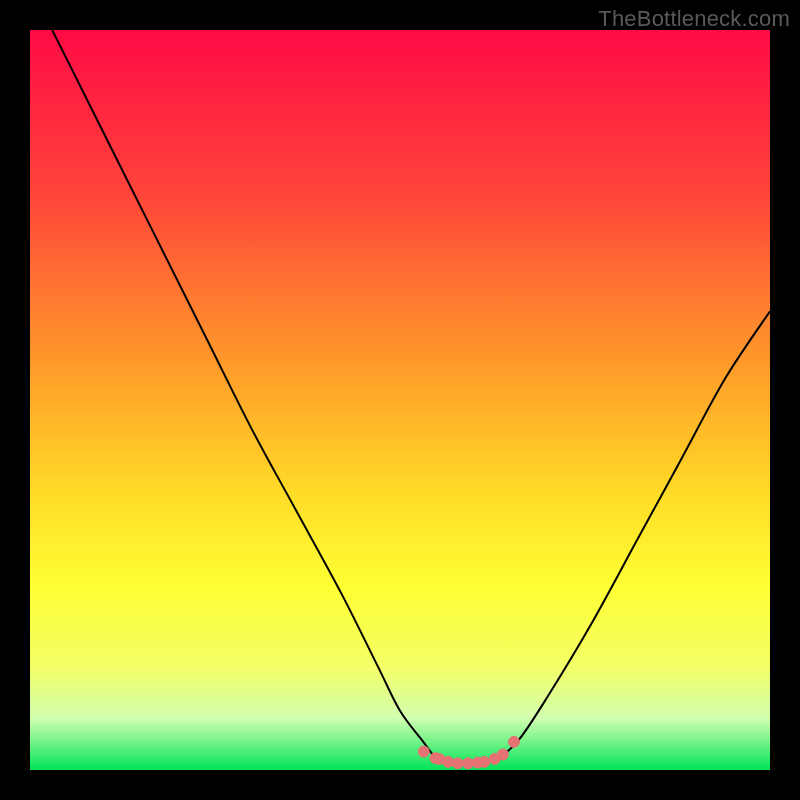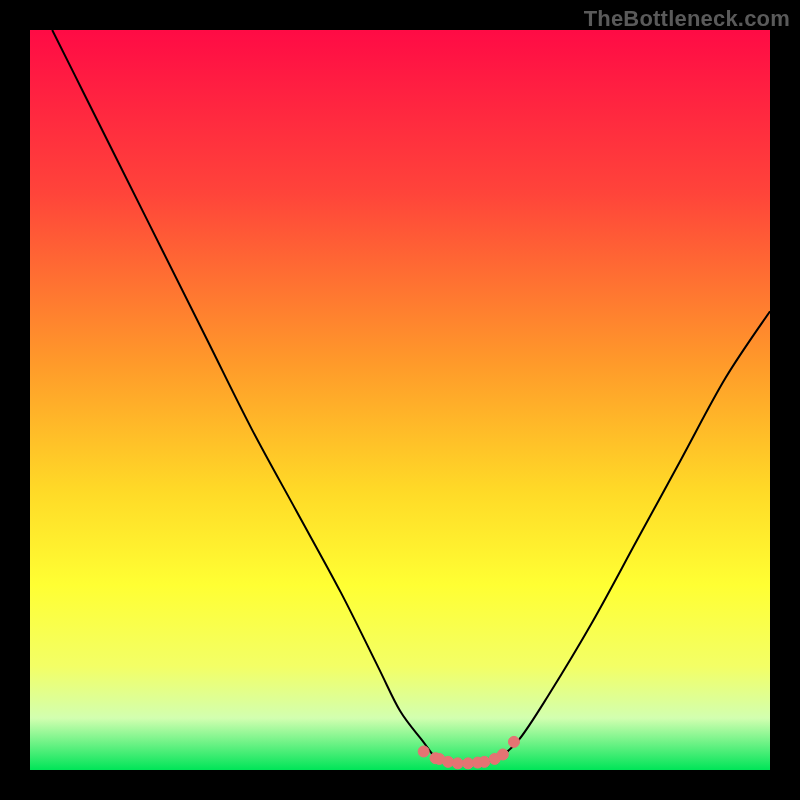--- a/index.html
+++ b/index.html
@@ -23,21 +23,21 @@
     width: 740px;
     height: 740px;
   }
   .watermark {
     position: absolute;
     top: 6px;
     right: 10px;
     font-family: Arial, Helvetica, sans-serif;
     font-size: 22px;
     color: #5a5a5a;
-    font-weight: 700;
+    font-weight: 400;
     letter-spacing: 0.2px;
     user-select: none;
   }
   svg {
     display: block;
   }
 </style>
 </head>
 <body>
 <div class="frame">

